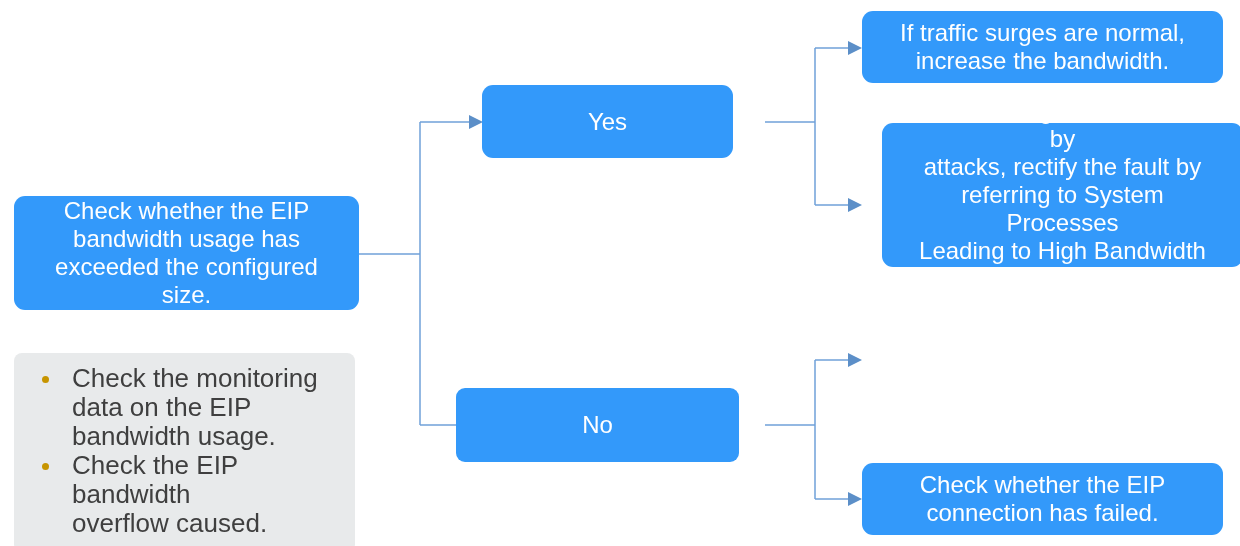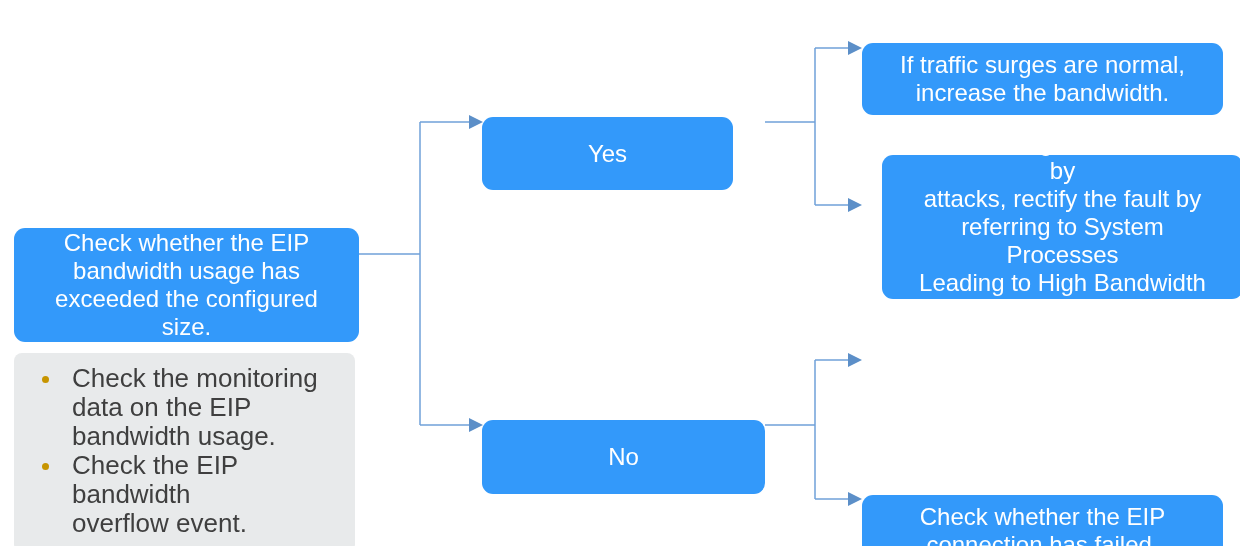--- a/index.html
+++ b/index.html
@@ -29,28 +29,27 @@
     color: #ffffff;
     border-radius: 11px;
     display: flex;
     align-items: center;
     justify-content: center;
     text-align: center;
     font-size: 24px;
     line-height: 28px;
     box-sizing: border-box;
     padding: 4px 24px;
-    margin-top: 32px;
   }
   .txt {
     white-space: pre-line;
   }
   .node-root      { left: 14px;  top: 196px; width: 345px; height: 114px; }
   .node-yes       { left: 482px; top: 85px;  width: 251px; height: 73px;  }
-  .node-no        { left: 482px; top: 388px; width: 283px; height: 74px;  }
+  .node-no        { left: 456px; top: 388px; width: 283px; height: 74px; border-radius: 9px;  }
   .node-normal    { left: 862px; top: 11px;  width: 361px; height: 72px;  }
   .node-attack    { left: 882px; top: 123px; width: 361px; height: 144px; }
   .node-cloudeye  { left: 862px; top: 313px; width: 361px; height: 93px;  }
   .node-conn      { left: 862px; top: 463px; width: 361px; height: 72px;  }
 
   .note {
     position: absolute;
     left: 14px;
     top: 353px;
     width: 341px;
@@ -121,21 +120,21 @@
   <div class="note">
     <div class="note-item">
       <span class="bullet"></span>
       <span class="txt">Check the monitoring
 data on the EIP
 bandwidth usage.</span>
     </div>
     <div class="note-item">
       <span class="bullet"></span>
       <span class="txt">Check the EIP bandwidth
-overflow event.</span>
+overflow caused.</span>
     </div>
   </div>
 
   <div class="node node-yes">
     <span class="txt">Yes</span>
   </div>
 
   <div class="node node-no">
     <span class="txt">No</span>
   </div>

